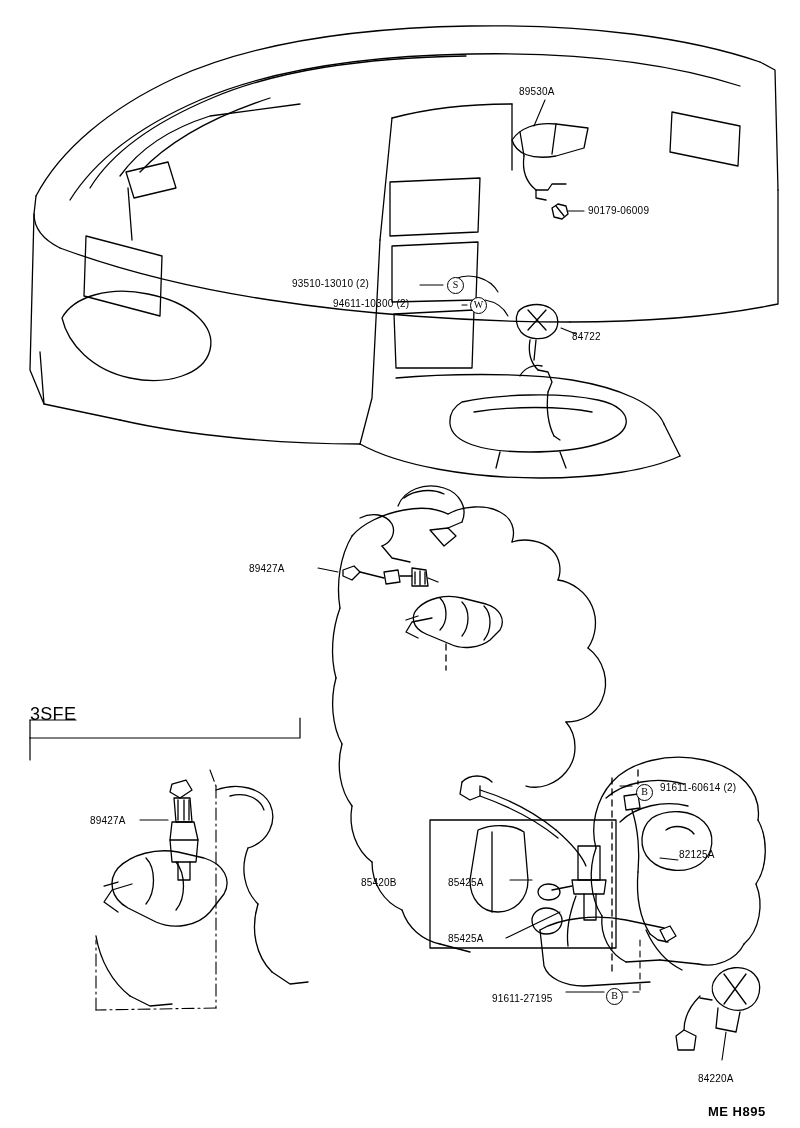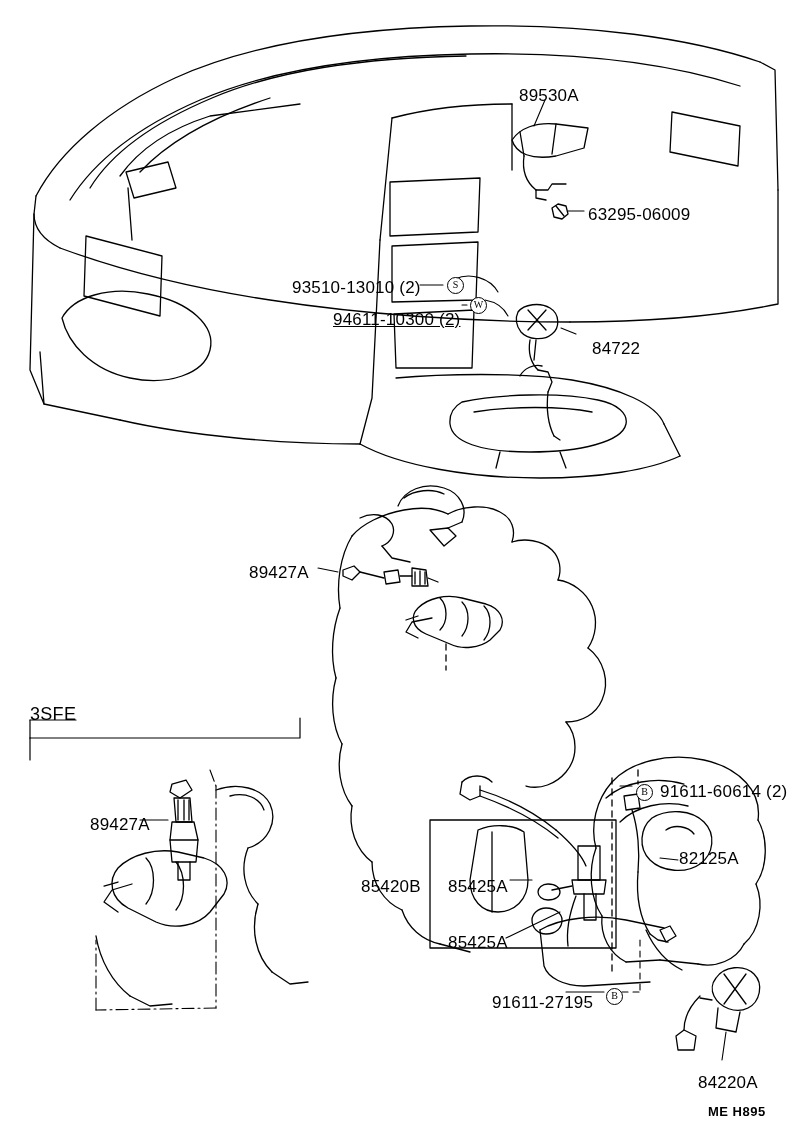--- a/index.html
+++ b/index.html
@@ -23,21 +23,21 @@
   }
   svg.art {
     position: absolute;
     left: 0; top: 0;
     width: 800px;
     height: 1128px;
   }
   .lbl {
     position: absolute;
     font-family: "Liberation Sans", sans-serif;
-    font-size: 17px;
+    font-size: 10px;
     letter-spacing: 0.2px;
     white-space: nowrap;
     color: #000;
   }
   .code-foot {
     position: absolute;
     font-size: 13px;
     font-weight: bold;
     letter-spacing: 0.5px;
   }
@@ -311,24 +311,24 @@
         <path d="M700,996 C690,1006 684,1018 684,1030"></path>
         <path d="M684,1030 L676,1036 L678,1050 L694,1050 L696,1036 Z"></path>
         <path d="M712,1000 L700,998"></path>
         <path d="M726,1032 L722,1060" stroke-width="1.1"></path>
       </g>
 
     </g>
   </svg>
 
   <div class="lbl" style="left:519px; top:86px;">89530A</div>
-  <div class="lbl" style="left:588px; top:205px;">63295-06009</div>
+  <div class="lbl" style="left:588px; top:205px;">90179-06009</div>
   <div class="lbl" style="left:292px; top:278px;text-align:center;">93510-13010  (2)</div>
-  <div class="lbl" style="left:333px; top:310px;text-decoration:underline;">94611-10300  (2)</div>
-  <div class="lbl" style="left:592px; top:331px;margin-top:8px;">84722</div>
+  <div class="lbl" style="left:333px; top:298px;">94611-10300  (2)</div>
+  <div class="lbl" style="left:572px; top:331px;">84722</div>
   <div class="lbl" style="left:249px; top:563px;">89427A</div>
   <div class="lbl" style="left:660px; top:782px;">91611-60614  (2)</div>
   <div class="lbl" style="left:90px; top:815px;">89427A</div>
   <div class="lbl" style="left:679px; top:849px;">82125A</div>
   <div class="lbl" style="left:361px; top:877px;">85420B</div>
   <div class="lbl" style="left:448px; top:877px;">85425A</div>
   <div class="lbl" style="left:448px; top:933px;">85425A</div>
   <div class="lbl" style="left:492px; top:993px;">91611-27195</div>
   <div class="lbl" style="left:698px; top:1073px;">84220A</div>
 

